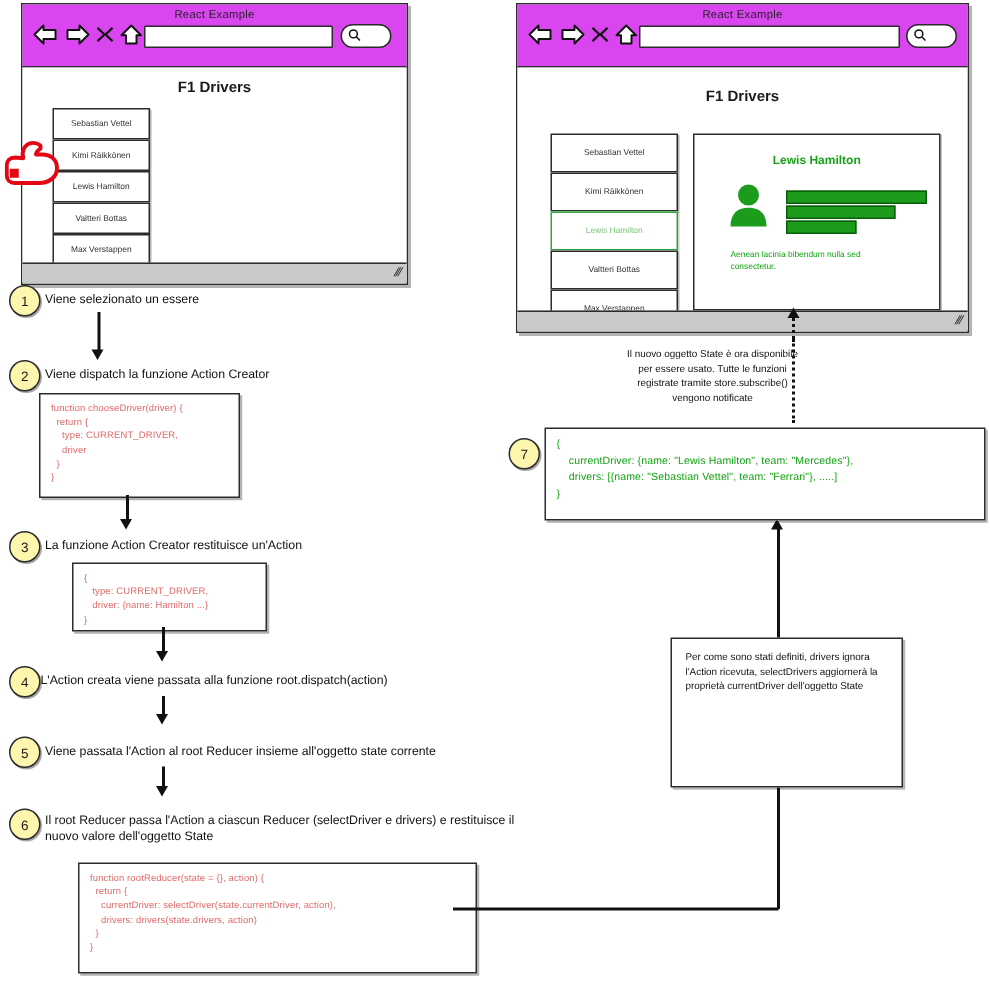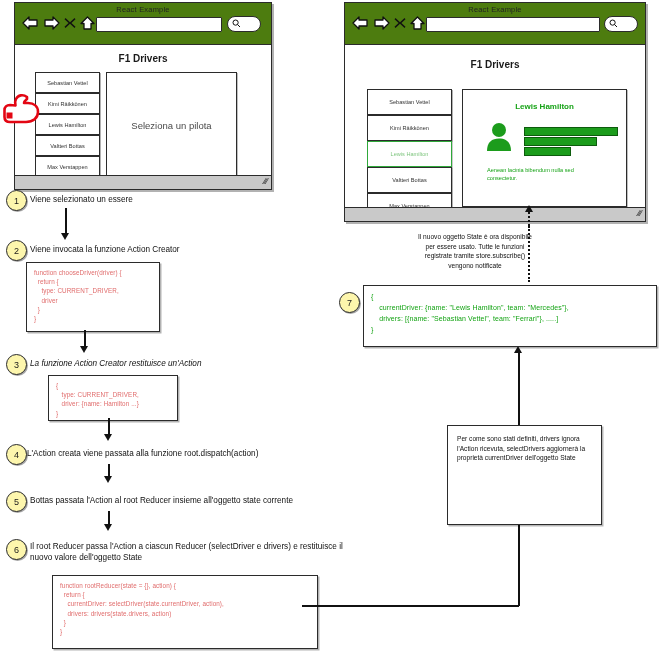--- a/index.html
+++ b/index.html
@@ -4,21 +4,21 @@
 <style>
   html,body{margin:0;padding:0;background:#ffffff;}
   body{
     width:660px;height:655px;position:relative;overflow:hidden;
     font-family:"Liberation Sans","DejaVu Sans",sans-serif;
     color:#1a1a1a;
   }
 
   
   .browser{position:absolute;border:1px solid #2b2b2b;background:#ffffff;box-shadow:2px 2px 0 rgba(0,0,0,.30);}
-  .bw-chrome{background:#4d7c0f;border-bottom:1px solid #2b2b2b;position:relative;height:41px;}
+  .bw-chrome{background:#d946ef;border-bottom:1px solid #2b2b2b;position:relative;height:41px;}
   .bw-title{position:absolute;left:0;right:0;top:2px;text-align:center;font-size:7.5px;color:#222;letter-spacing:.2px;}
   .bw-controls{position:absolute;left:7px;top:13px;display:flex;align-items:center;gap:4px;}
   .bw-controls svg{display:block;}
   .bw-url{position:absolute;top:14px;height:13px;background:#fff;border:1px solid #2b2b2b;border-radius:1px;}
   .bw-search{position:absolute;top:13px;height:14px;background:#fff;border:1px solid #2b2b2b;border-radius:8px;}
   .bw-search svg{position:absolute;left:4px;top:2px;}
   .bw-body{position:relative;background:#fff;}
   .bw-foot{position:absolute;left:0;right:0;bottom:0;height:13px;background:#c9c9c9;border-top:1px solid #2b2b2b;}
   .bw-grip{position:absolute;right:4px;top:2px;font-size:8px;line-height:8px;color:#222;transform:skewX(-18deg);letter-spacing:-1px;}
 
@@ -111,23 +111,20 @@
       </div>
     <div class="driver-btn" style="left:20px;top:69px;width:63px;height:19px;">
         <span>Lewis Hamilton</span>
       </div>
     <div class="driver-btn" style="left:20px;top:90px;width:63px;height:19px;">
         <span>Valtteri Bottas</span>
       </div>
     <div class="driver-btn" style="left:20px;top:111px;width:63px;height:19px;">
         <span>Max Verstappen</span>
       </div>
-    <div class="detail-box" style="left:91px;top:27px;width:129px;height:103px;">
-      <div class="detail-ph">Seleziona un pilota</div>
-    </div>
   </div>
   <div class="bw-foot">
     <div class="bw-grip">///</div>
   </div>
 </div>
 
 <div class="hand" style="left:3px;top:92px;">
   <svg width="40" height="33" viewBox="0 0 40 33">
     <path d="M24 5 C20 2 15 3 13 7 C11.5 10 12 12 12.5 13.5 L7 13 C3.5 13 1.5 15 1.5 18 L1.5 25 C1.5 28 3.5 30 7 30 L23 30 C30 30 35 26 35 20 C35 14.5 31 11 25 11 L21 11 C21 9 23 8 24 7 Z" fill="#ffffff" stroke="#e30613" stroke-width="2.6" stroke-linejoin="round"></path>
     <rect x="3.5" y="20.5" width="6" height="6" fill="#e30613"></rect>
@@ -203,46 +200,46 @@
     <div class="bw-grip">///</div>
   </div>
 </div>
 
 <div class="badge" style="left:6px;top:190px;">1</div>
 <div class="step-text" style="left:30px;top:194px;width:300px;">Viene selezionato un essere</div>
 <div class="vline" style="left:65px;top:208px;height:27px;"></div>
 <div class="arrow-d" style="left:61px;top:233px;"></div>
 
 <div class="badge" style="left:6px;top:240px;">2</div>
-<div class="step-text" style="left:30px;top:244px;width:300px;">Viene invocata la funzione Action Creator</div>
+<div class="step-text" style="left:30px;top:244px;width:300px;">Viene dispatch la funzione Action Creator</div>
 <div class="code" style="left:26px;top:262px;width:118px;height:58px;">function chooseDriver(driver) {
   return {
     type: CURRENT_DRIVER,
     driver
   }
 }</div>
 <div class="vline" style="left:84px;top:330px;height:18px;"></div>
 <div class="arrow-d" style="left:80px;top:346px;"></div>
 
 <div class="badge" style="left:6px;top:354px;">3</div>
-<div class="step-text" style="left:30px;top:358px;width:300px;font-style:italic;">La funzione Action Creator restituisce un'Action</div>
+<div class="step-text" style="left:30px;top:358px;width:300px;">La funzione Action Creator restituisce un'Action</div>
 <div class="code" style="left:48px;top:375px;width:114px;height:34px;">{
    type: CURRENT_DRIVER,
    driver: {name: Hamilton ...}
 }</div>
 <div class="vline" style="left:108px;top:418px;height:18px;"></div>
 <div class="arrow-d" style="left:104px;top:434px;"></div>
 
 <div class="badge" style="left:6px;top:444px;">4</div>
 <div class="step-text" style="left:27px;top:448px;width:320px;">L'Action creata viene passata alla funzione root.dispatch(action)</div>
 <div class="vline" style="left:108px;top:464px;height:14px;"></div>
 <div class="arrow-d" style="left:104px;top:476px;"></div>
 
 <div class="badge" style="left:6px;top:491px;">5</div>
-<div class="step-text" style="left:30px;top:495px;width:330px;">Bottas passata l'Action al root Reducer insieme all'oggetto state corrente</div>
+<div class="step-text" style="left:30px;top:495px;width:330px;">Viene passata l'Action al root Reducer insieme all'oggetto state corrente</div>
 <div class="vline" style="left:108px;top:511px;height:15px;"></div>
 <div class="arrow-d" style="left:104px;top:524px;"></div>
 
 <div class="badge" style="left:6px;top:539px;">6</div>
 <div class="step-text" style="left:30px;top:541px;width:325px;">Il root Reducer passa l'Action a ciascun Reducer (selectDriver e drivers) e restituisce il nuovo valore dell'oggetto State</div>
 <div class="code" style="left:52px;top:575px;width:250px;height:62px;">function rootReducer(state = {}, action) {
   return {
     currentDriver: selectDriver(state.currentDriver, action),
     drivers: drivers(state.drivers, action)
   }

